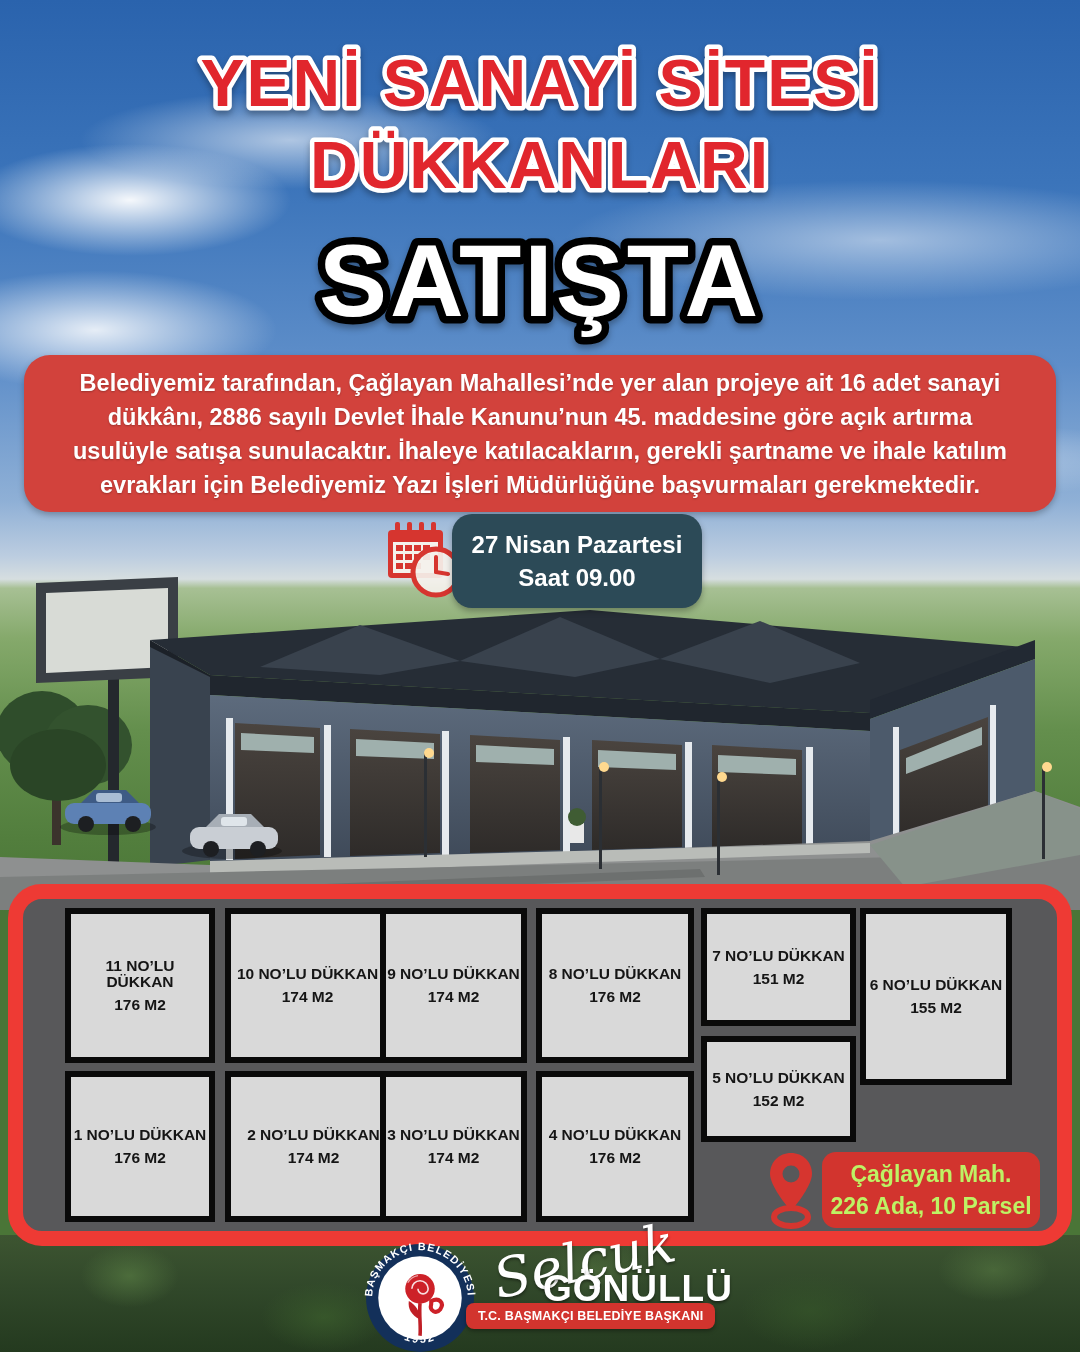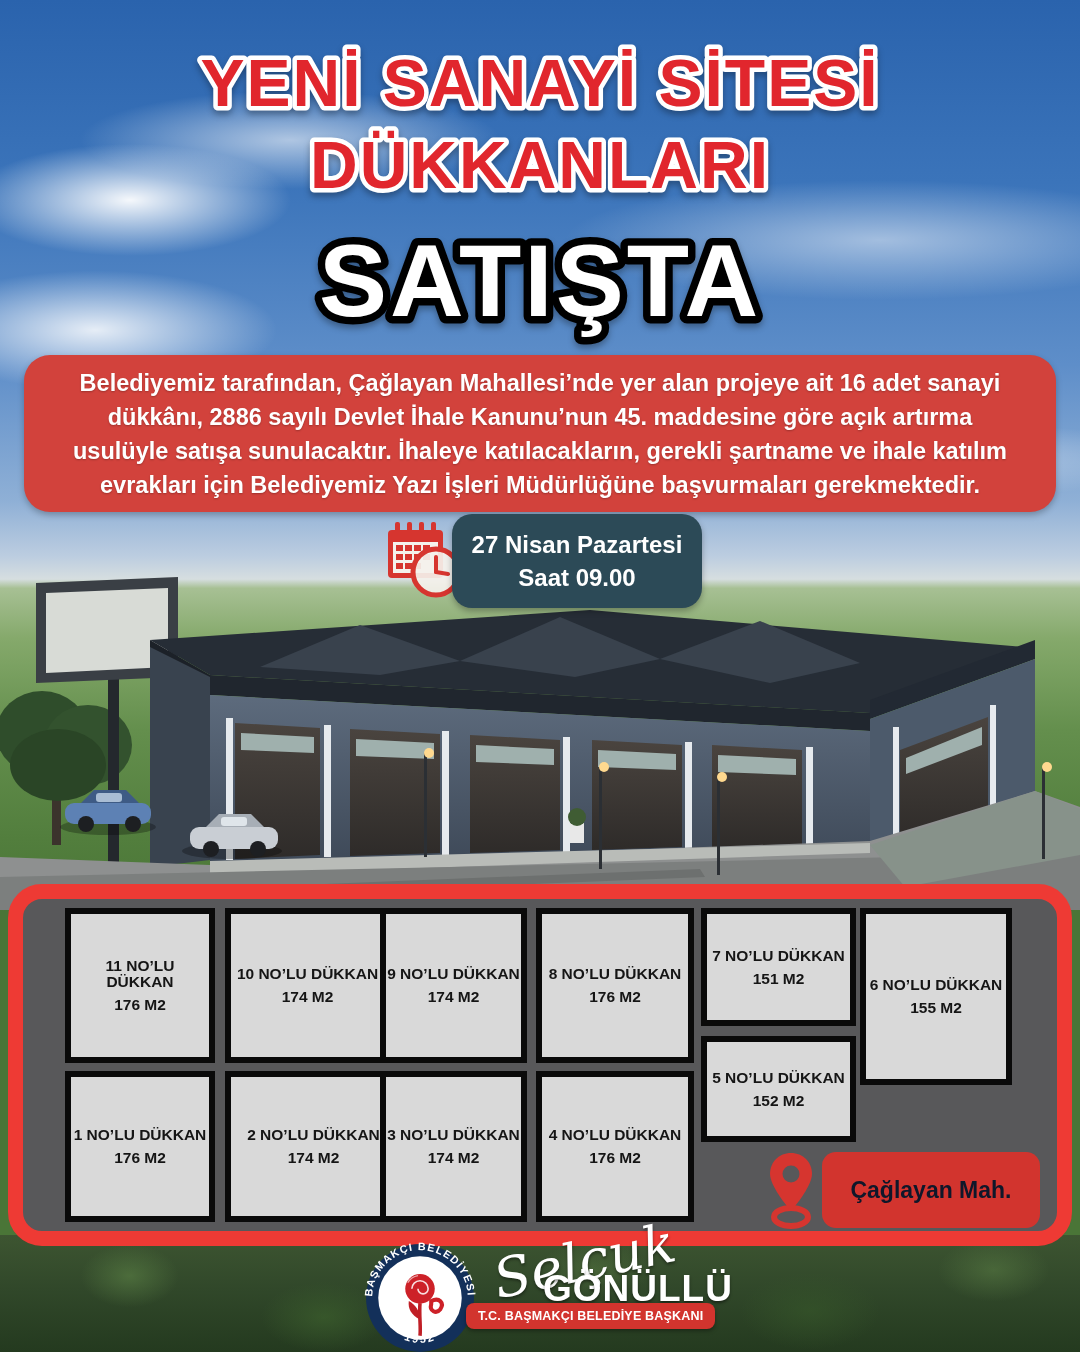--- a/index.html
+++ b/index.html
@@ -54,21 +54,21 @@
 
   
   .plan-panel{position:absolute;left:8px;top:884px;width:1064px;height:362px;
     background:#58585a;border:15px solid #ee3a34;border-radius:34px;box-sizing:border-box;}
   .parcel{position:absolute;background:#d9d9d9;border:6px solid #0a0a0a;box-sizing:border-box;
     display:flex;flex-direction:column;align-items:center;justify-content:center;gap:7px;
     text-align:center;color:#151515;}
   .p-label,.p-area{font-weight:700;font-size:15.5px;line-height:16px;}
 
   .loc-badge{position:absolute;left:799px;top:253px;width:218px;height:76px;
-    background:#d2342e;border-radius:14px;color:#0f172a;display:flex;flex-direction:column;
+    background:#d2342e;border-radius:14px;color:#bef264;display:flex;flex-direction:column;
     align-items:center;justify-content:center;}
   .loc-line{font-weight:700;font-size:23px;line-height:32px;}
   .pin-icon{position:absolute;left:743px;top:252px;width:50px;height:78px;}
 
   
   .logo-svg{position:absolute;left:364px;top:1242px;width:112px;height:112px;}
   .sig-script{position:absolute;left:492px;top:1226px;width:220px;color:#fff;
     font-family:"DejaVu Serif",serif;font-style:italic;font-size:54px;
     transform:rotate(-12deg);text-shadow:0 2px 3px rgba(0,0,0,.4);}
   .sig-name{position:absolute;left:543px;top:1268px;color:#fff;font-weight:700;
@@ -277,20 +277,21 @@
       <span class="p-area">176 M2</span>
     </div>
 
     <svg class="pin-icon" viewBox="0 0 50 78">
       <ellipse cx="25" cy="66" rx="17" ry="9" fill="none" stroke="#d6352f" stroke-width="6"></ellipse>
       <path d="M25 2 C13 2 4 11 4 23 C4 36 25 60 25 60 C25 60 46 36 46 23 C46 11 37 2 25 2 Z" fill="#d6352f"></path>
       <circle cx="25" cy="23" r="8.5" fill="#58585a"></circle>
     </svg>
     <div class="loc-badge">
       <div class="loc-line">Çağlayan Mah.</div>
+      <div class="loc-line">226 Ada, 10 Parsel</div>
     </div>
   </div>
 
   <svg class="logo-svg" viewBox="0 0 110 110">
     <circle cx="55" cy="55" r="53" fill="#13305a"></circle>
     <circle cx="55" cy="55" r="41" fill="#ffffff"></circle>
     <defs>
       <path id="arcTop" d="M 8,55 A 47,47 0 0 1 102,55"></path>
       <path id="arcBot" d="M 15,67 A 41,41 0 0 0 95,67"></path>
     </defs>

